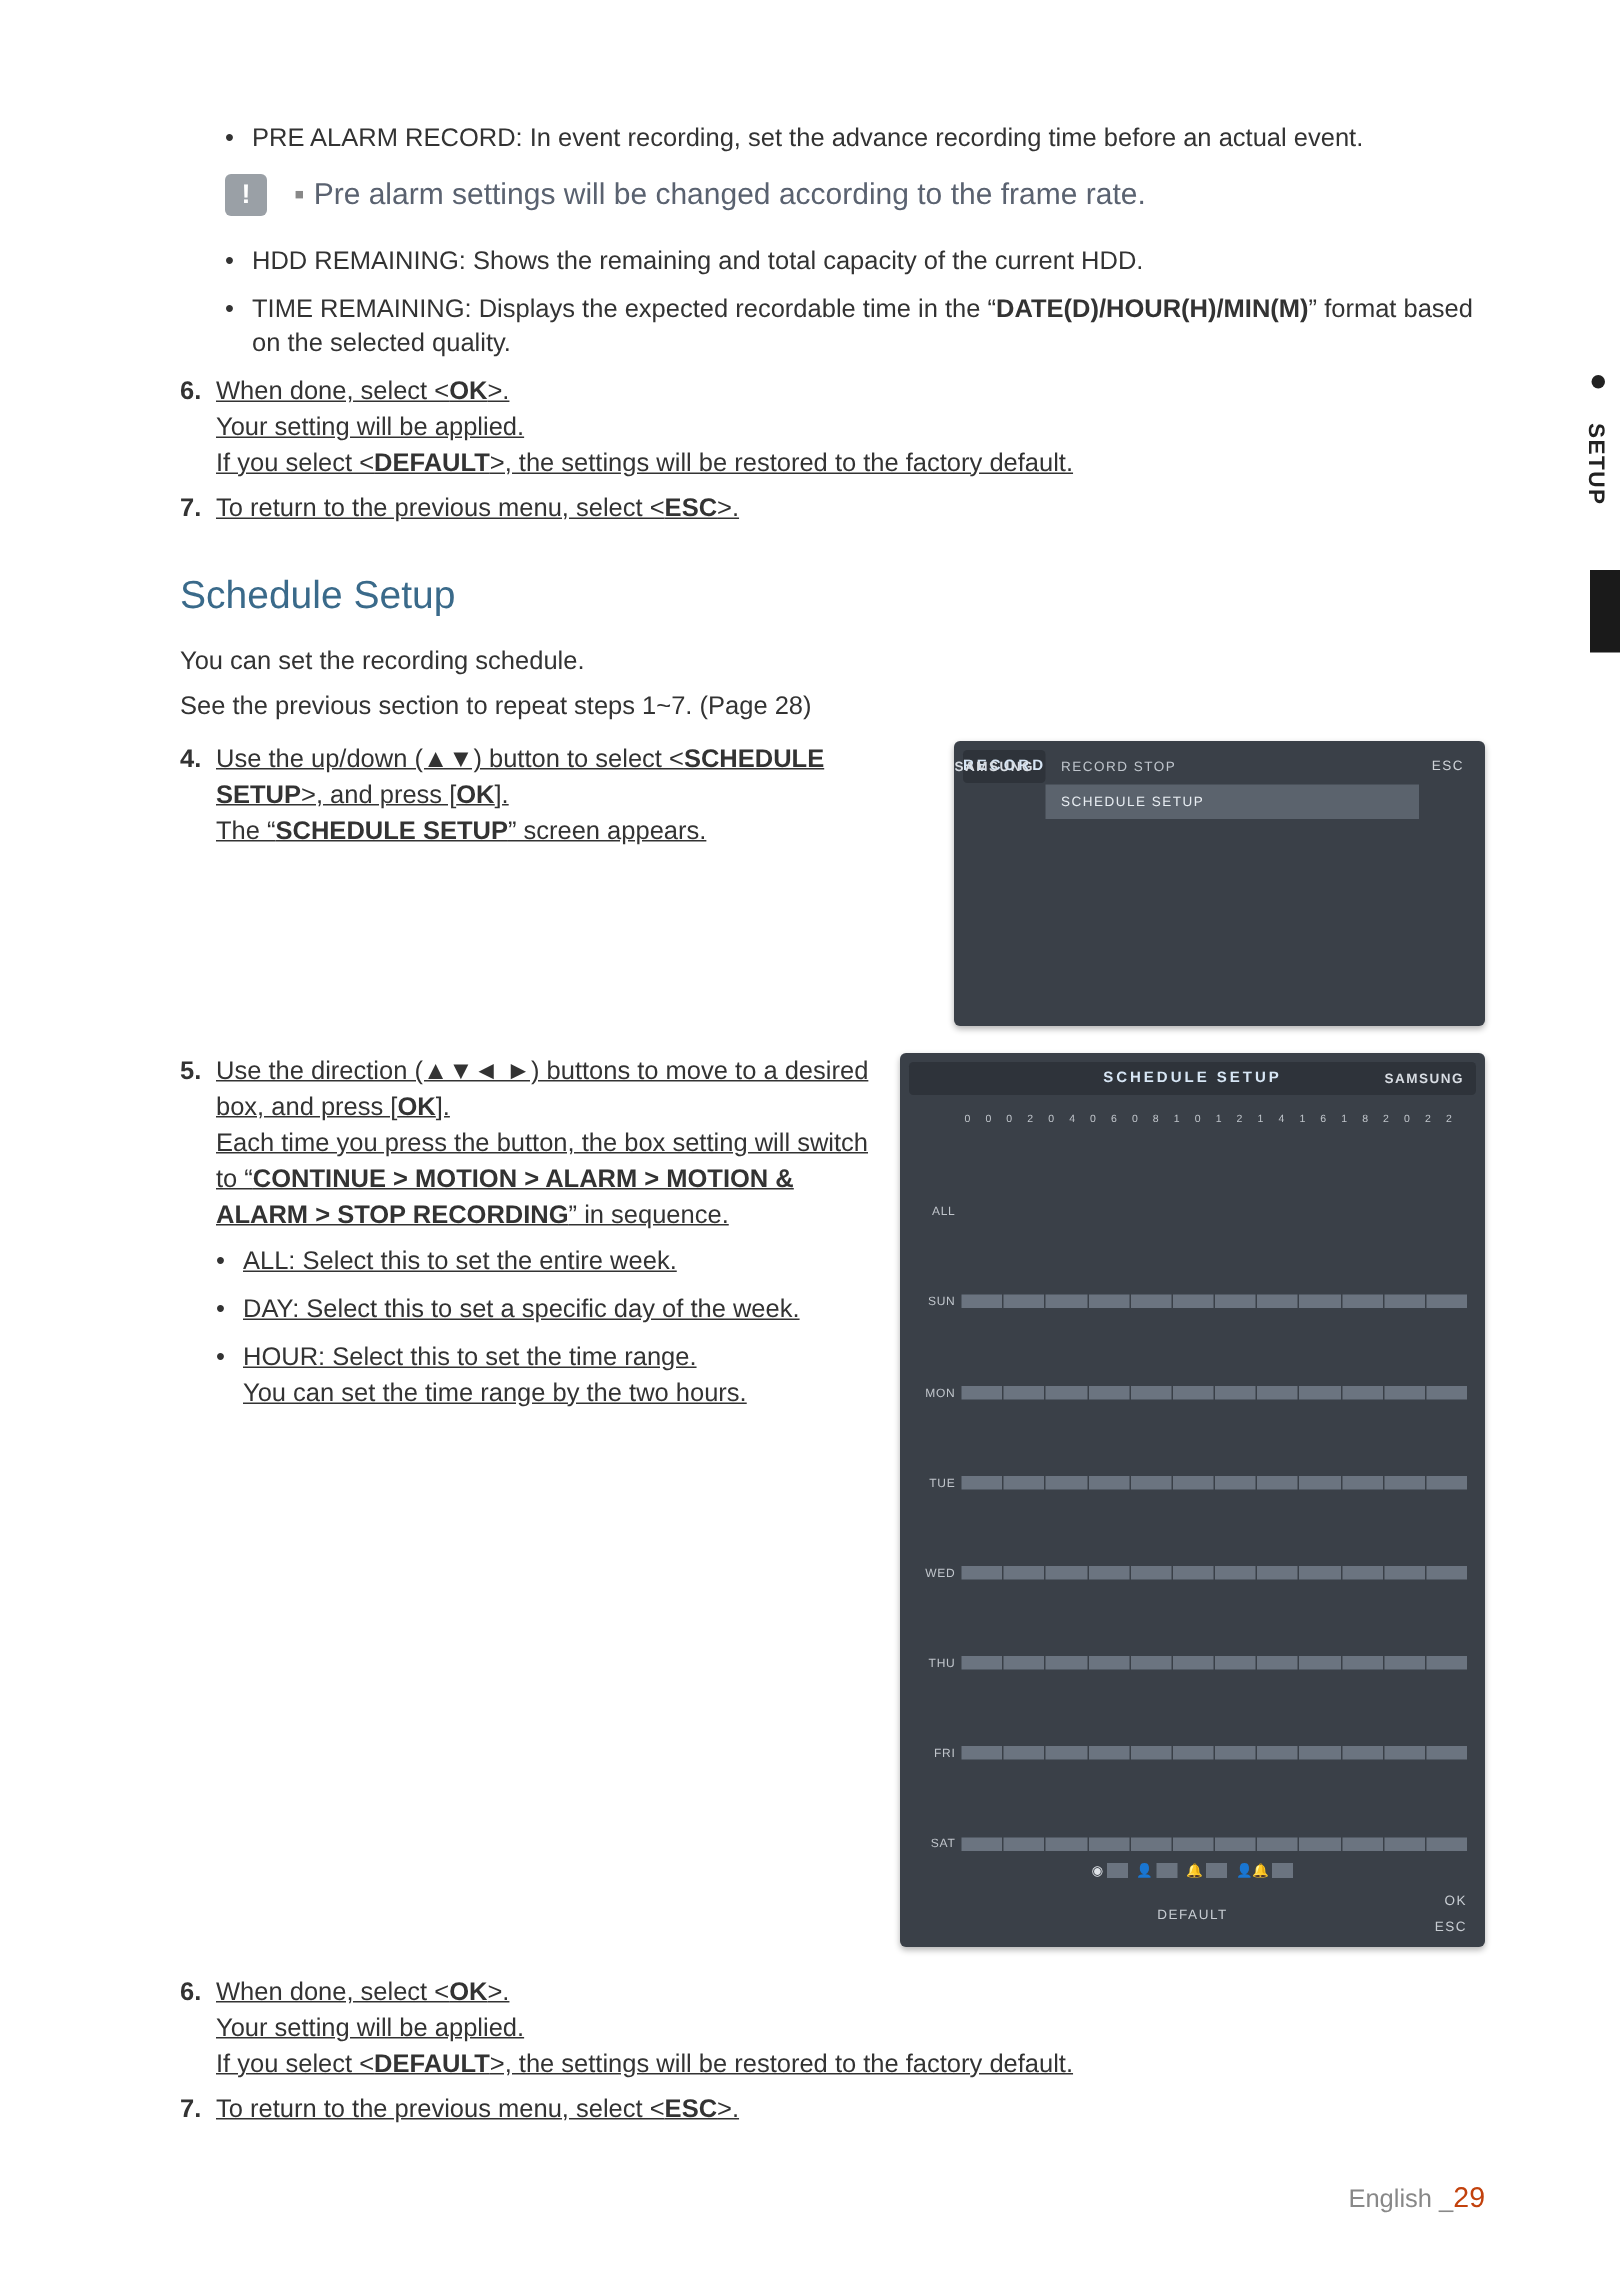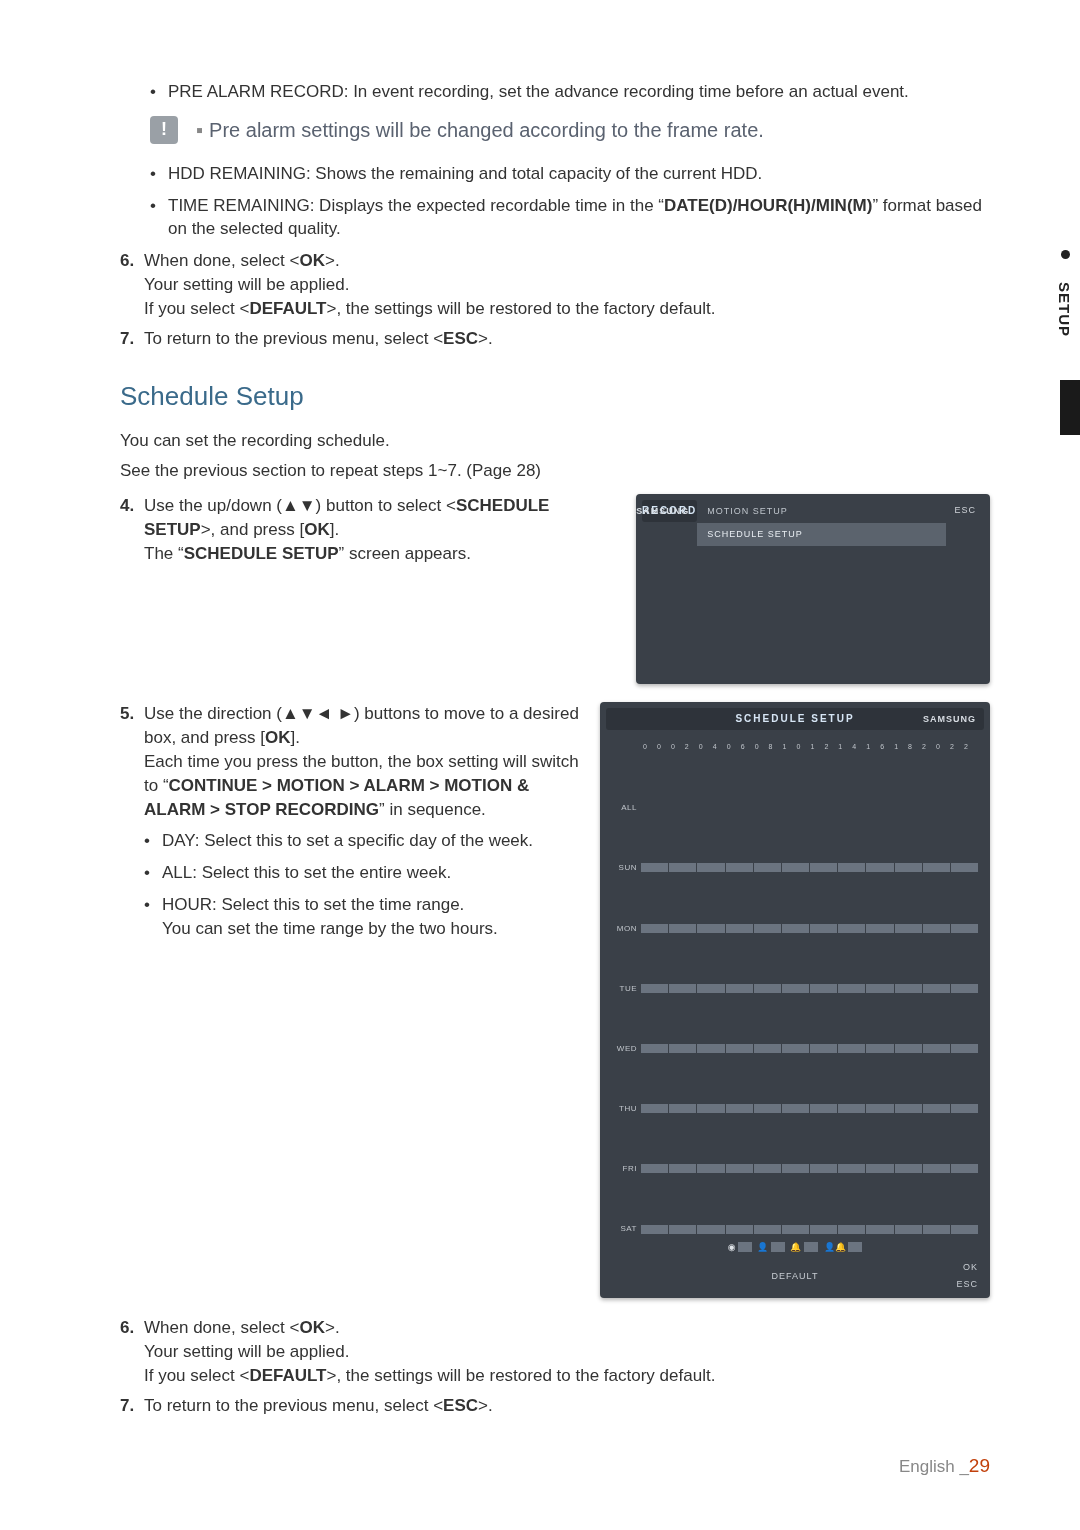--- a/index.html
+++ b/index.html
@@ -59,21 +59,21 @@
     margin-right: 6px;
   }
   .ol-item {
     display: flex;
     margin-bottom: 6px;
   }
   .ol-num {
     font-weight: bold;
     min-width: 24px;
   }
-  .ol-body { flex: 1; }
+  .ol-body { flex: 1; text-decoration: underline; }
   .bold { font-weight: bold; }
   h2.section {
     color: #3a6a8a;
     font-size: 26px;
     font-weight: normal;
     margin: 28px 0 14px 0;
   }
   .two-col {
     display: flex;
     gap: 20px;
@@ -351,40 +351,40 @@
         </div>
       </div>
     </div>
     <div class="right">
       <div class="screen" style="height:190px; display:flex; flex-direction:row;margin-left:36px;">
         <div class="screen-hdr">
           <span class="title">RECORD</span>
           <span class="brand">SAMSUNG</span>
         </div>
         <div style="flex:1">
-          <div class="menu-item">MOTION SETUP</div>
+          <div class="menu-item">RECORD STOP</div>
           <div class="menu-item sel">SCHEDULE SETUP</div>
         </div>
         <div class="screen-footer">
           <span>ESC</span>
         </div>
       </div>
     </div>
   </div>
 
   <div class="two-col">
     <div class="left">
       <div class="ol-item">
         <div class="ol-num">5.</div>
         <div class="ol-body">
           <span>Use the direction (▲▼◄ ►) buttons to move to a desired box, and press [</span><span class="bold">OK</span><span>].</span><br>
           <span>Each time you press the button, the box setting will switch to “</span><span class="bold">CONTINUE &gt; MOTION &gt; ALARM &gt; MOTION &amp; ALARM &gt; STOP RECORDING</span><span>” in sequence.</span>
           <ul class="sub-list">
+            <li>ALL: Select this to set the entire week.</li>
             <li>DAY: Select this to set a specific day of the week.</li>
-            <li>ALL: Select this to set the entire week.</li>
             <li style="white-space:pre-line"><span>HOUR: Select this to set the time range.
 You can set the time range by the two hours.</span></li>
           </ul>
         </div>
       </div>
     </div>
     <div class="right">
       <div class="screen">
         <div class="screen-hdr">
           <span class="title">SCHEDULE SETUP</span>

